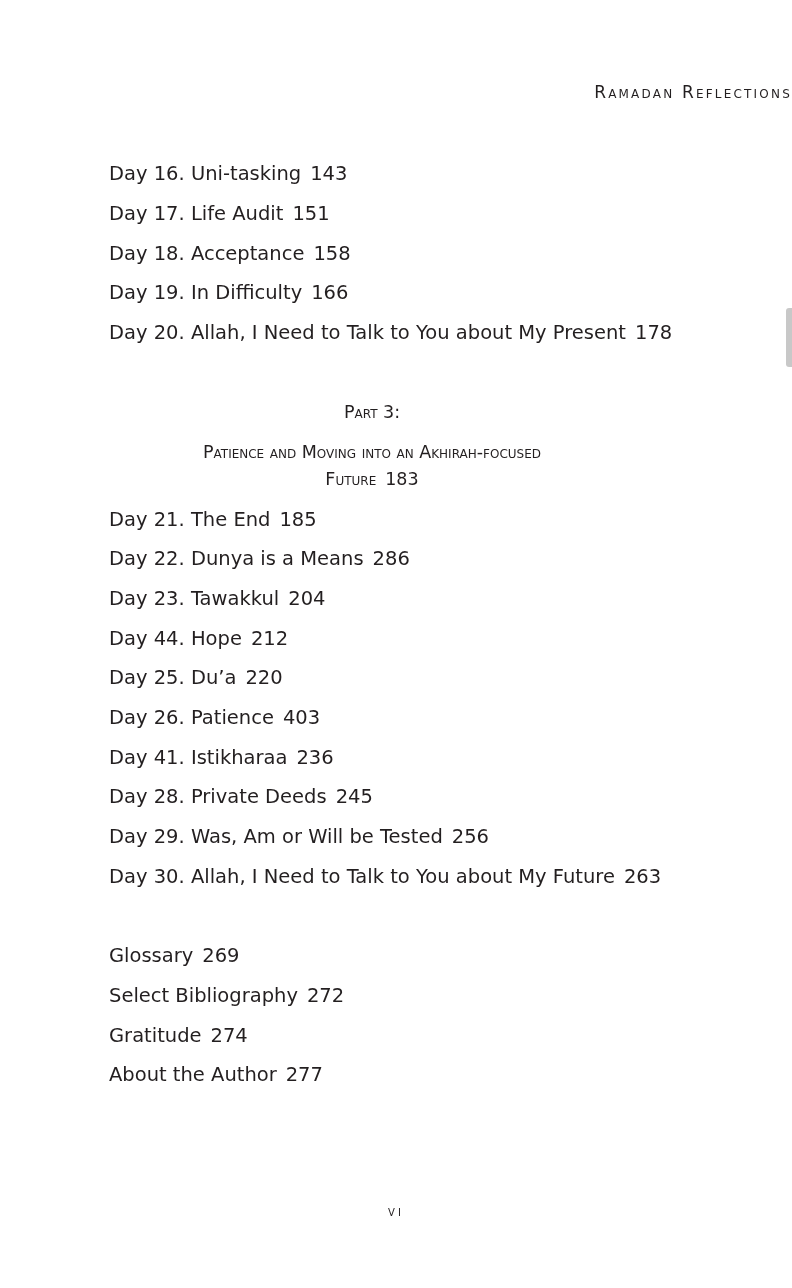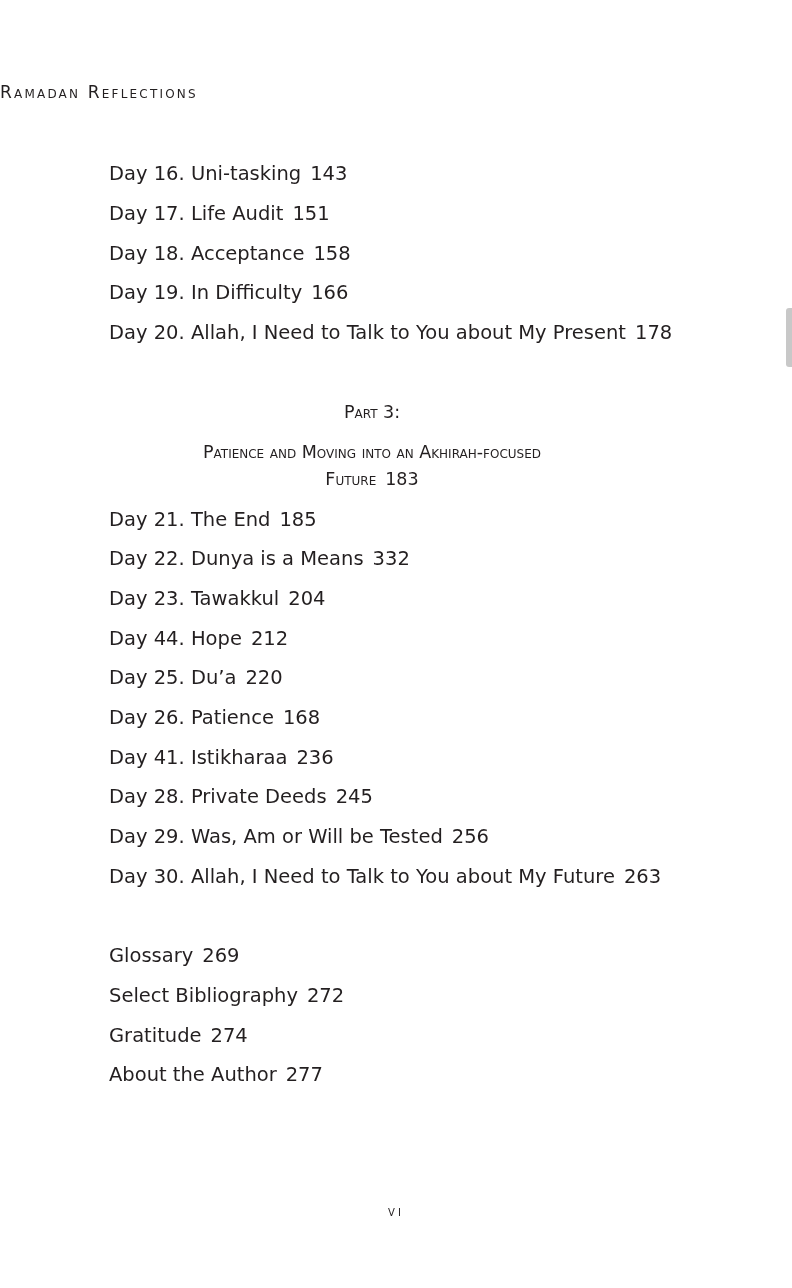--- a/index.html
+++ b/index.html
@@ -13,21 +13,21 @@
       position: relative;
       overflow: hidden;
       font-family: "DejaVu Sans", sans-serif;
       color: #231f20;
     }
     .running-head {
       position: absolute;
       top: 82px;
       left: 0;
       width: 792px;
-      text-align: left;
+      text-align: right;
       font-size: 17px;
       letter-spacing: 2.2px;
       font-variant: small-caps;
       color: #231f20;
     }
     .toc-entry {
       position: absolute;
       left: 109px;
       font-size: 19.5px;
       line-height: 24px;
@@ -96,33 +96,33 @@
 <div class="part-heading" style="top:399px">Part 3:</div>
 <div class="part-heading" style="top:439px">Patience and Moving into an Akhirah-focused</div>
 <div class="part-heading" style="top:466px">
   <span>Future</span><span class="page-num">183</span>
 </div>
 
 <div class="toc-entry" style="top:508px">
   <span>Day 21. The End</span><span class="page-num">185</span>
 </div>
 <div class="toc-entry" style="top:547px">
-  <span>Day 22. Dunya is a Means</span><span class="page-num">332</span>
+  <span>Day 22. Dunya is a Means</span><span class="page-num">286</span>
 </div>
 <div class="toc-entry" style="top:587px">
   <span>Day 23. Tawakkul</span><span class="page-num">204</span>
 </div>
 <div class="toc-entry" style="top:627px">
   <span>Day 44. Hope</span><span class="page-num">212</span>
 </div>
 <div class="toc-entry" style="top:666px">
   <span>Day 25. Du’a</span><span class="page-num">220</span>
 </div>
 <div class="toc-entry" style="top:706px">
-  <span>Day 26. Patience</span><span class="page-num">168</span>
+  <span>Day 26. Patience</span><span class="page-num">403</span>
 </div>
 <div class="toc-entry" style="top:746px">
   <span>Day 41. Istikharaa</span><span class="page-num">236</span>
 </div>
 <div class="toc-entry" style="top:785px">
   <span>Day 28. Private Deeds</span><span class="page-num">245</span>
 </div>
 <div class="toc-entry" style="top:825px">
   <span>Day 29. Was, Am or Will be Tested</span><span class="page-num">256</span>
 </div>

